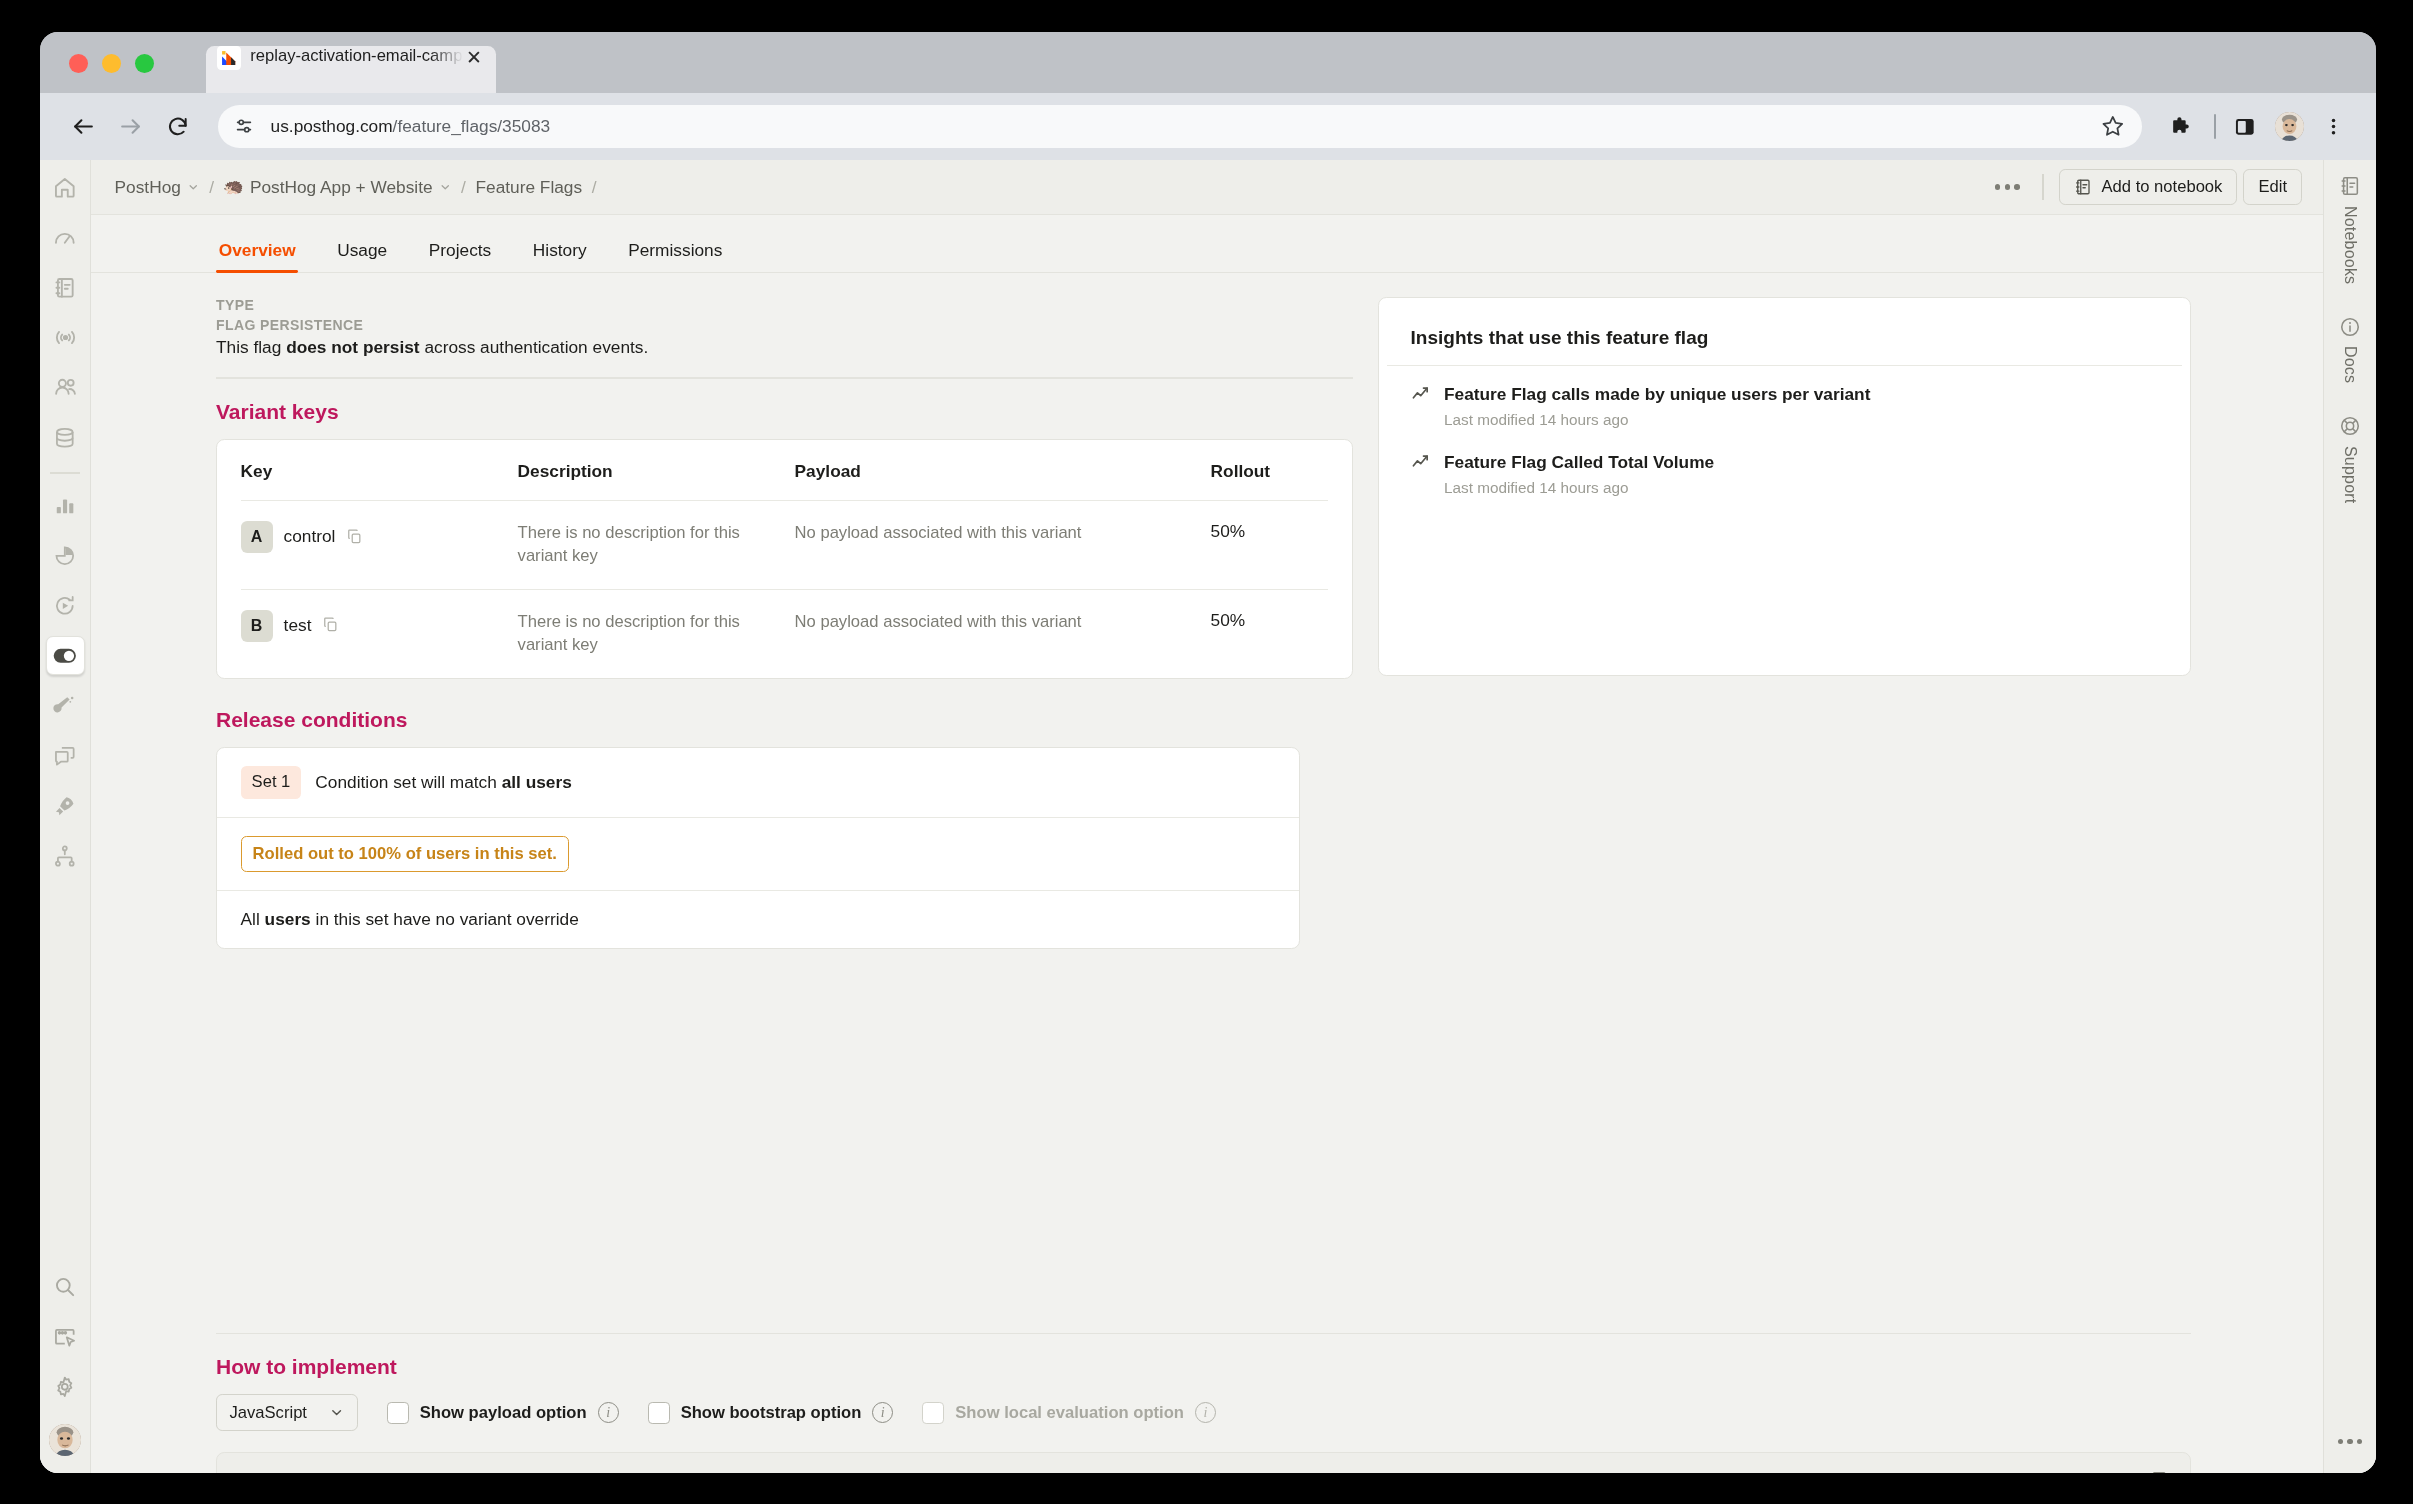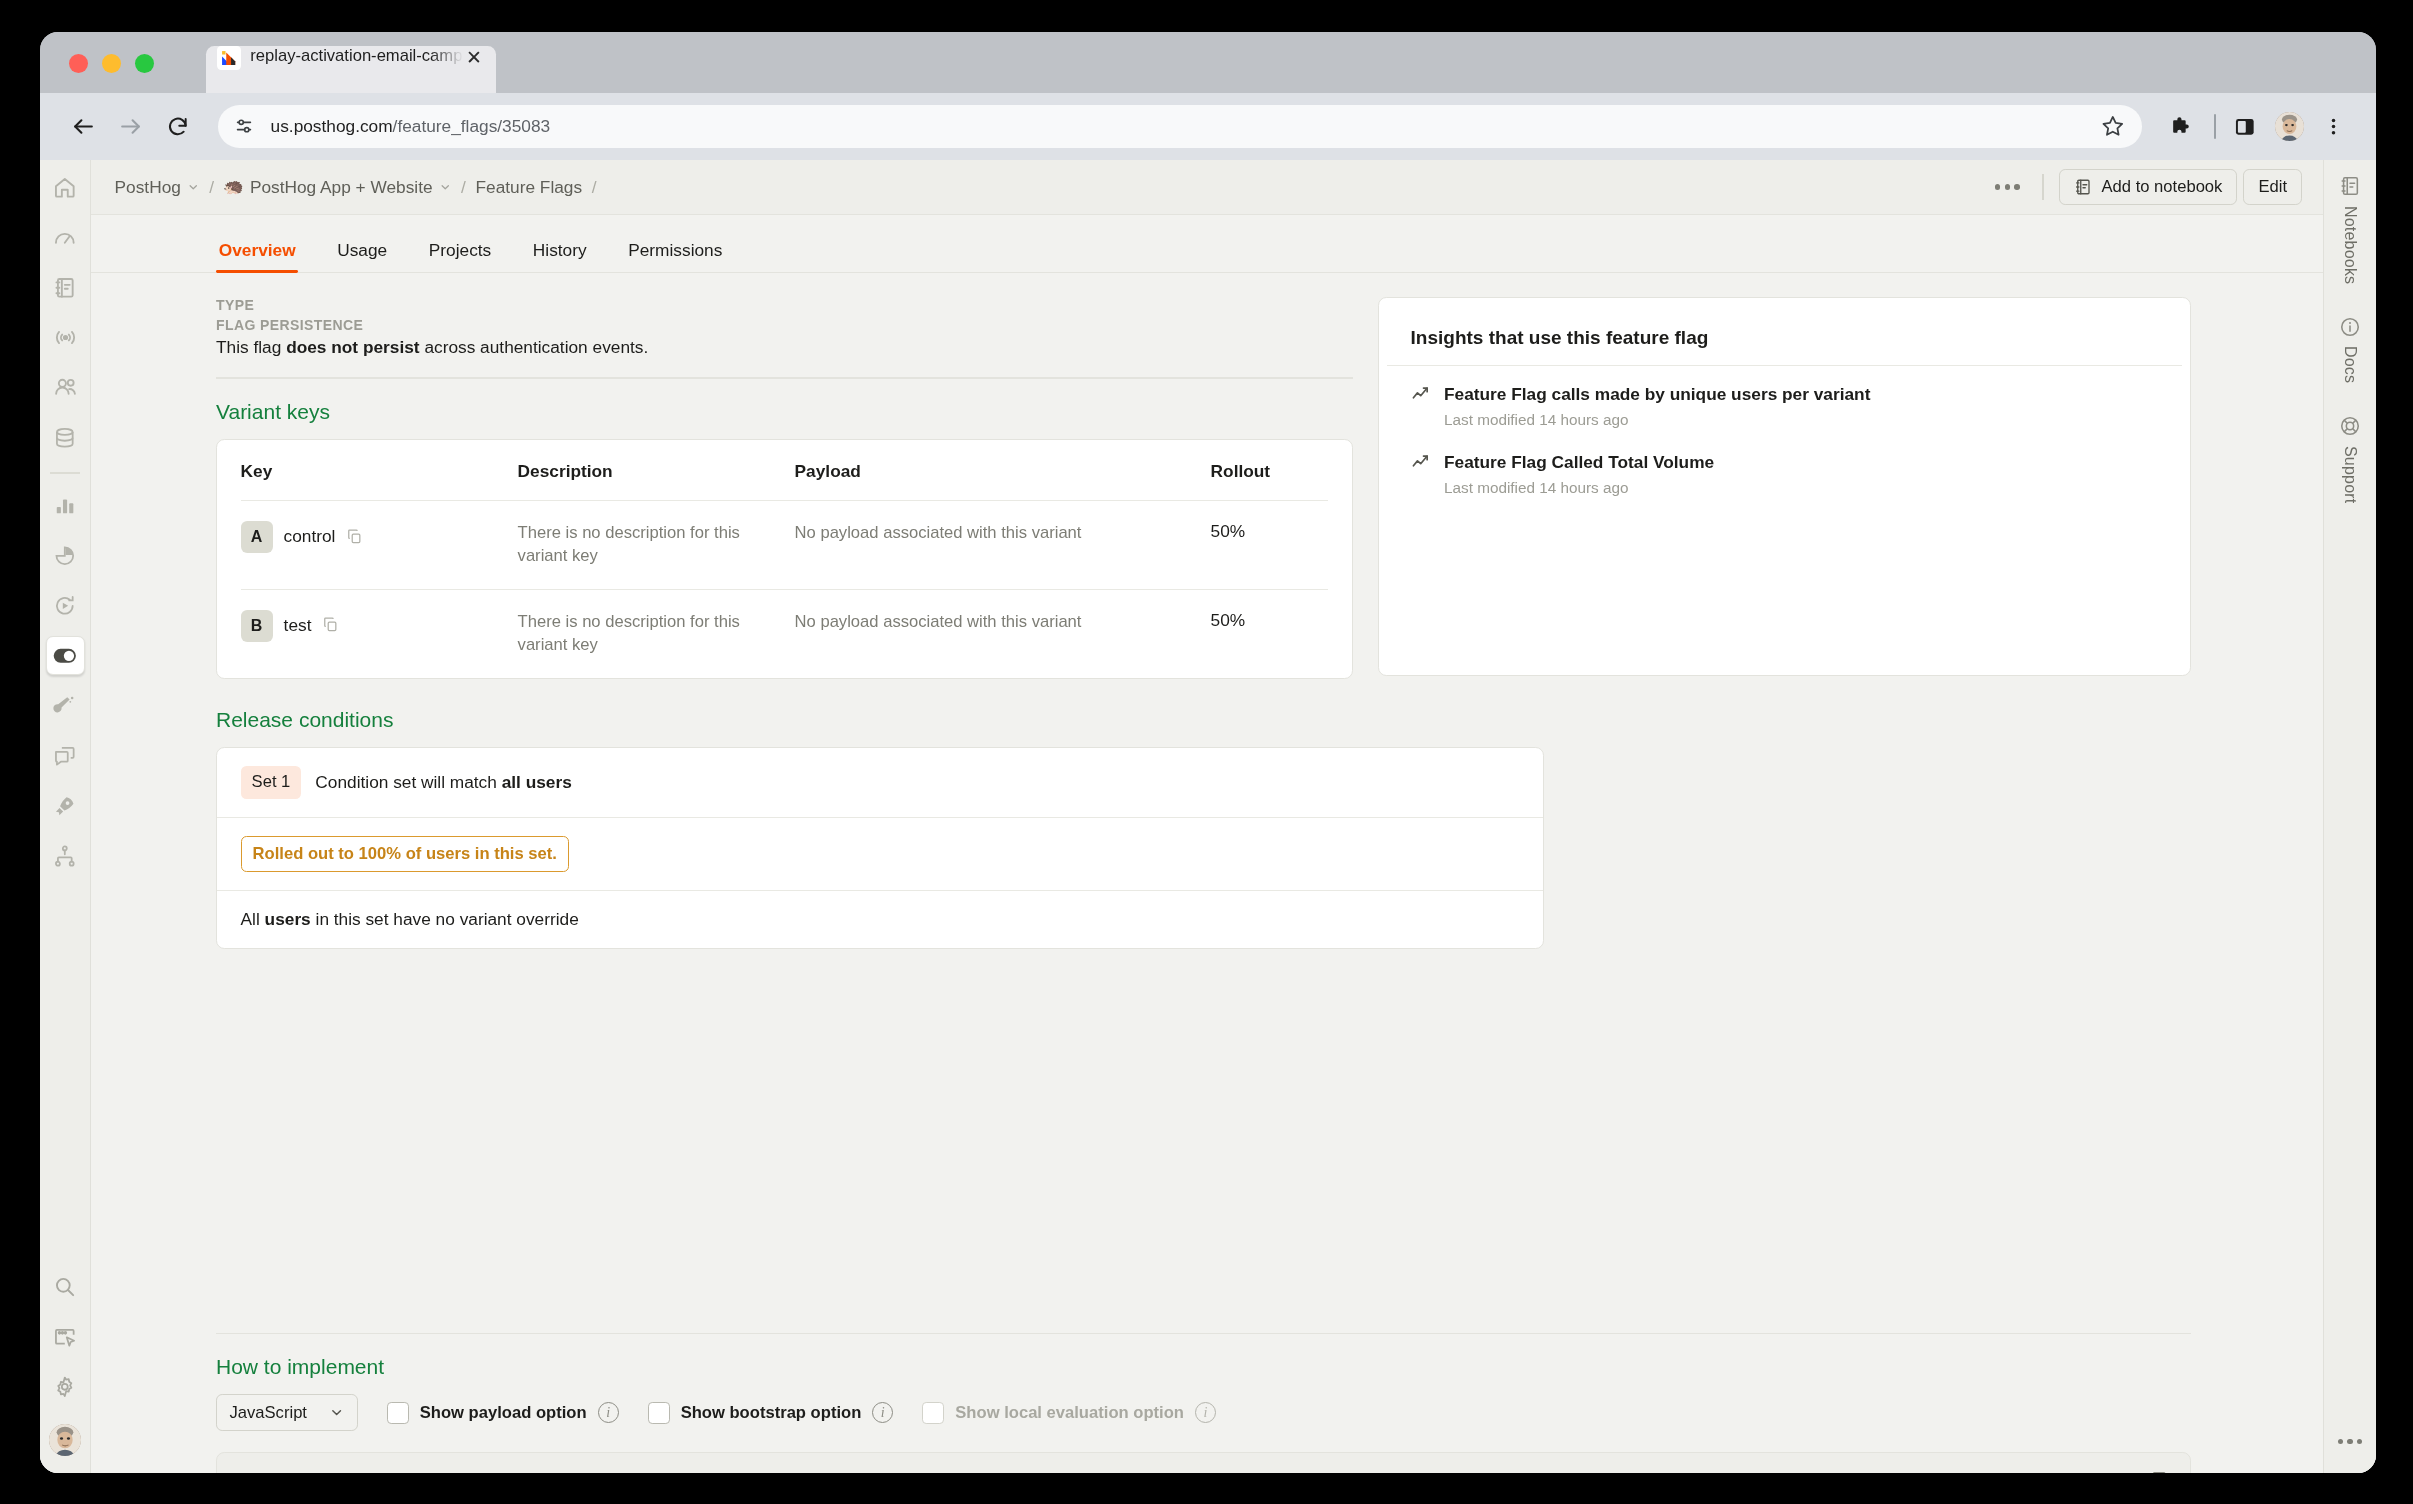--- a/index.html
+++ b/index.html
@@ -213,21 +213,21 @@
     font-size: 14px; letter-spacing: 0.4px;
     color: #9c9c94; font-weight: 600; text-transform: uppercase;
     margin-bottom: 4.2px;
   }
   .meta-value { font-size: 17.3px; color: #1d1d1b; margin-bottom: 19.4px; }
   .meta-value b { font-weight: 700; }
 
   .hr { height: 1.4px; background: #e3e3dd; margin: 5.5px 0 21px 0; }
 
   .section-title {
-    font-size: 21px; font-weight: 400; color: #15803d;
+    font-size: 21px; font-weight: 700; color: #be185d;
     margin-bottom: 15.3px;
   }
 
   .card {
     background: #fff; border: 1.4px solid #e3e3dd;
     border-radius: 8.3px;
   }
 
   
   #variant-card { padding: 0 23.6px; }
@@ -244,21 +244,21 @@
   .vbadge {
     width: 32px; height: 32px; border-radius: 6.2px;
     background: #dcdcd2; color: #1d1d1b;
     display: flex; align-items: center; justify-content: center;
     font-size: 16px; font-weight: 700; flex: 0 0 auto;
   }
   .key-name { font-size: 17.3px; color: #1d1d1b; }
   .rollout-val { font-size: 17.3px; color: #1d1d1b; padding: 19.4px 0 21px 0; }
 
   
-  #release-card { width: 1328px; }
+  #release-card { width: 1084px; }
   .rc-row { padding: 18px 23.6px; }
   .rc-line1 { display: flex; align-items: center; gap: 14px; }
   .set-badge {
     background: #fde8dd; color: #1d1d1b;
     font-size: 16.6px; padding: 6.2px 11px; border-radius: 5.5px;
     font-weight: 400;
   }
   .rc-text { font-size: 17.3px; color: #1d1d1b; }
   .rc-text b { font-weight: 700; }
   .rollout-pill {

